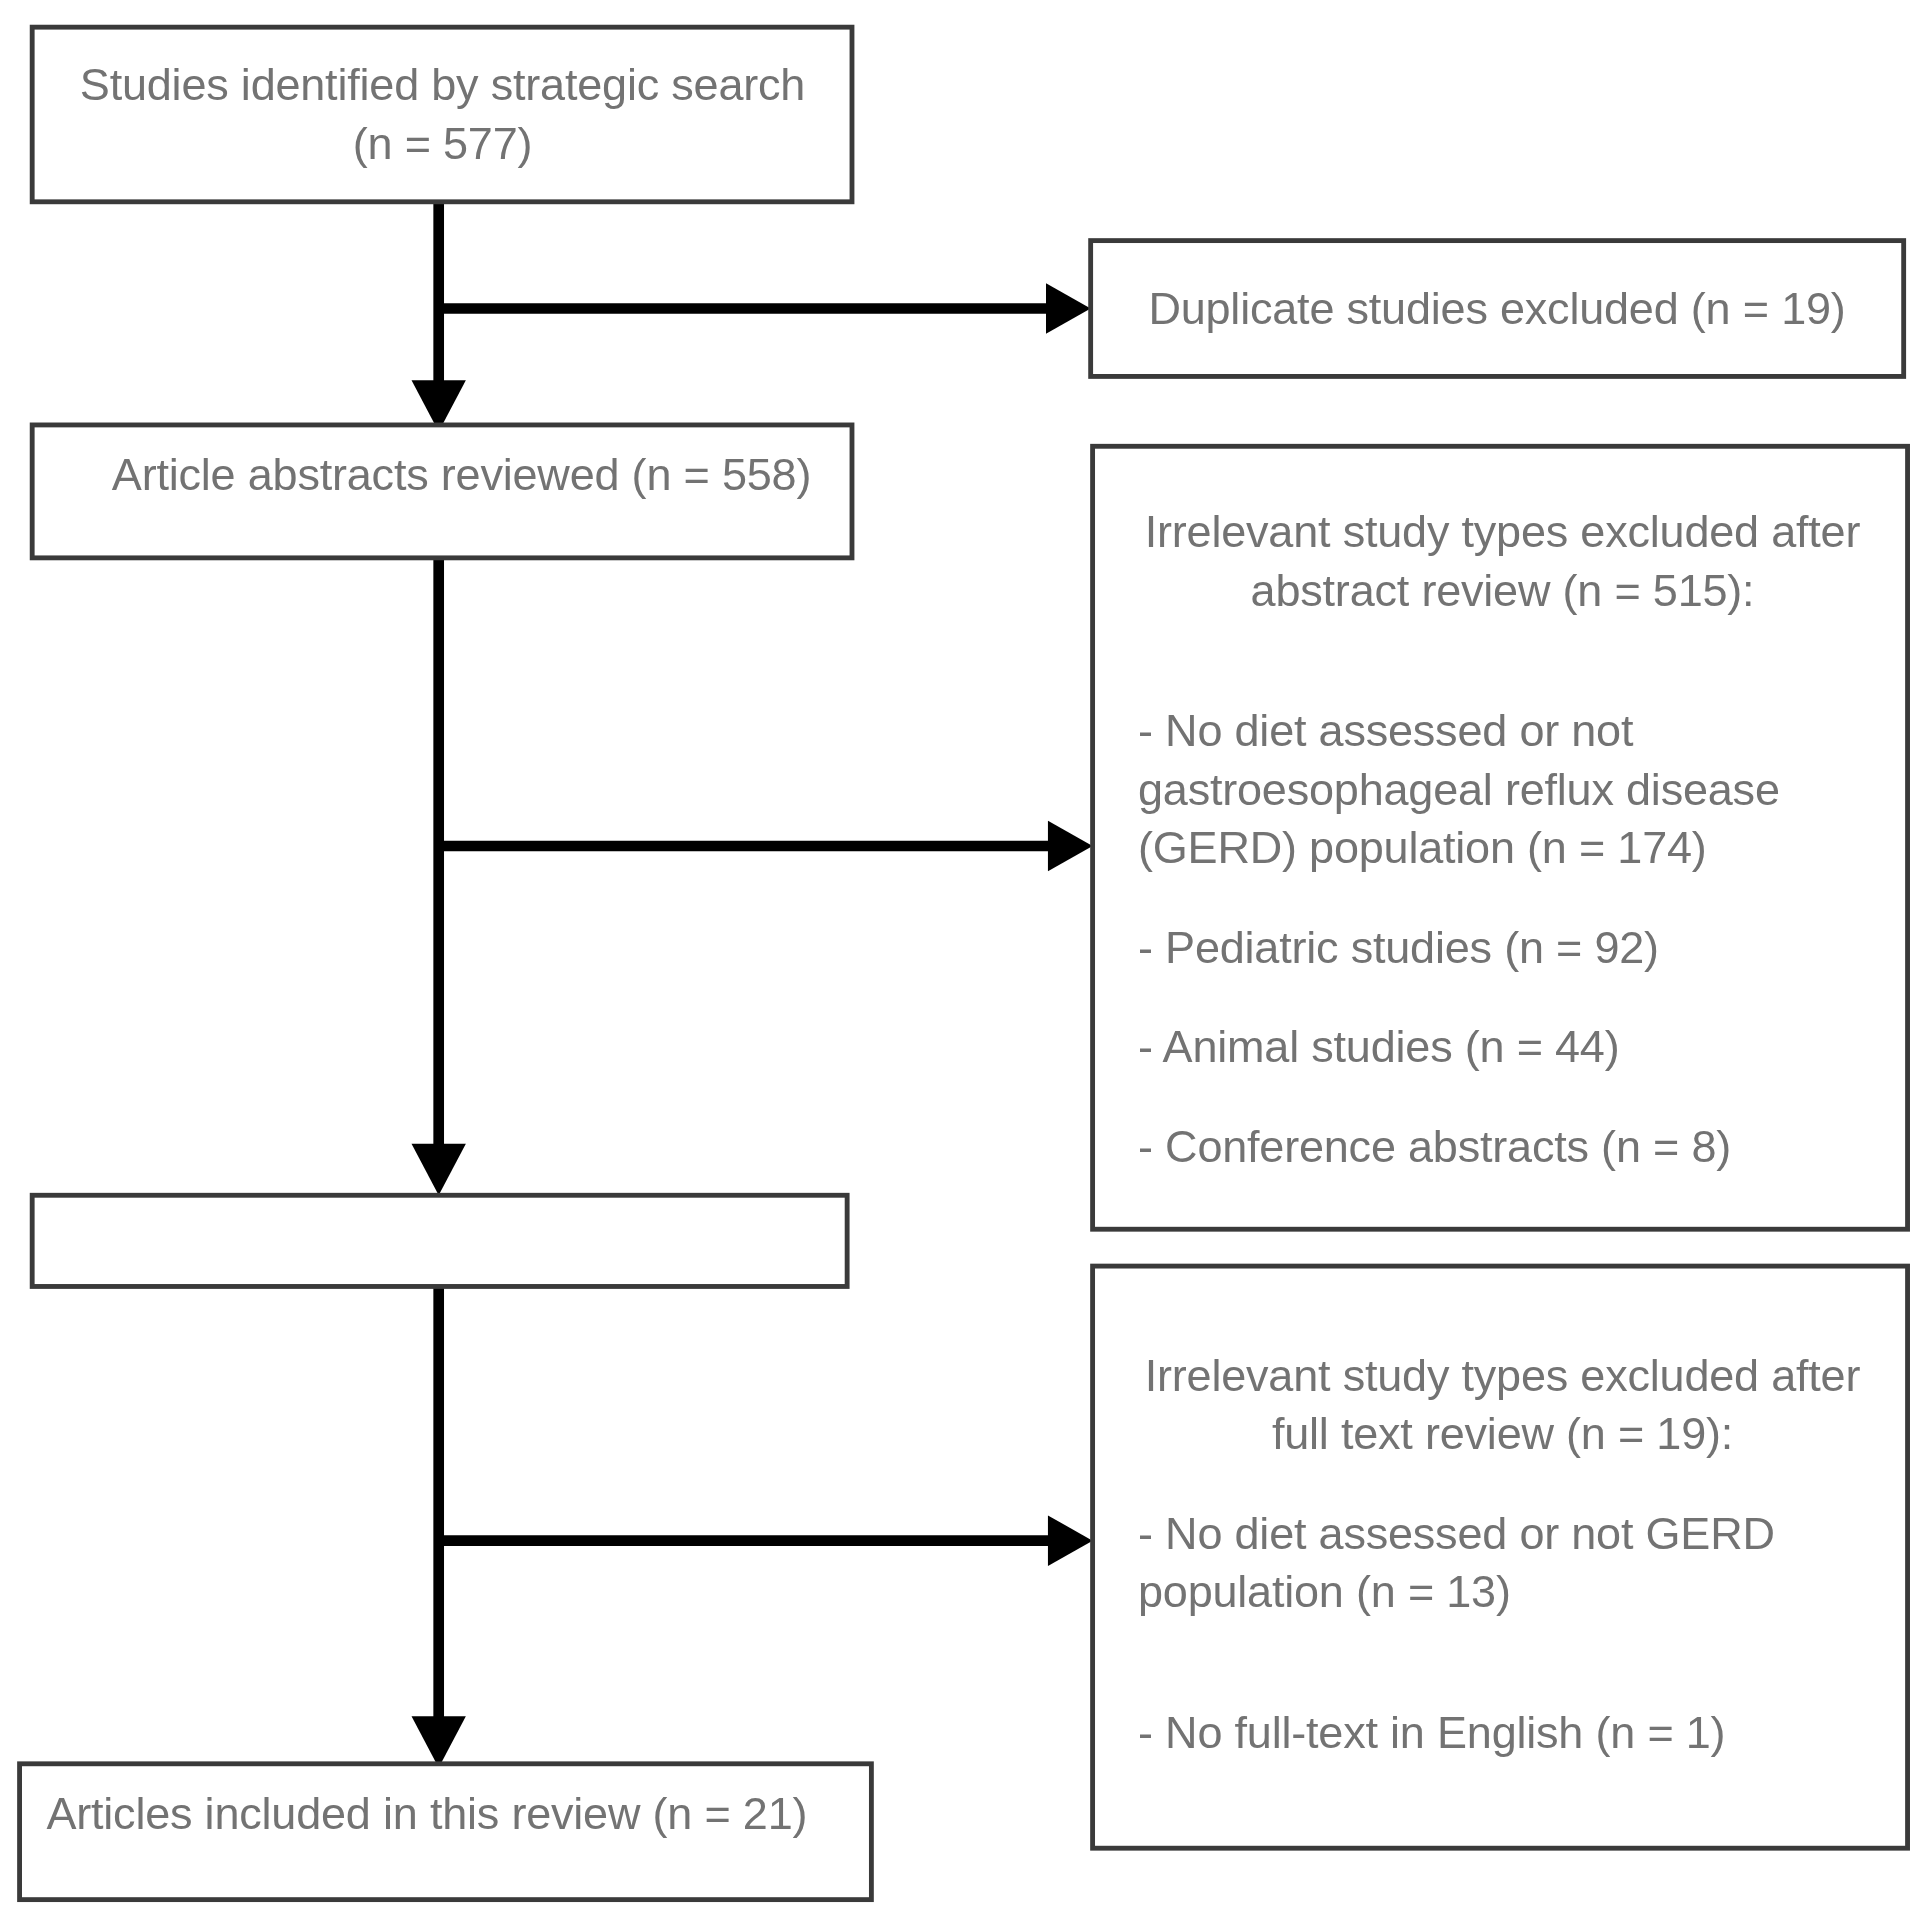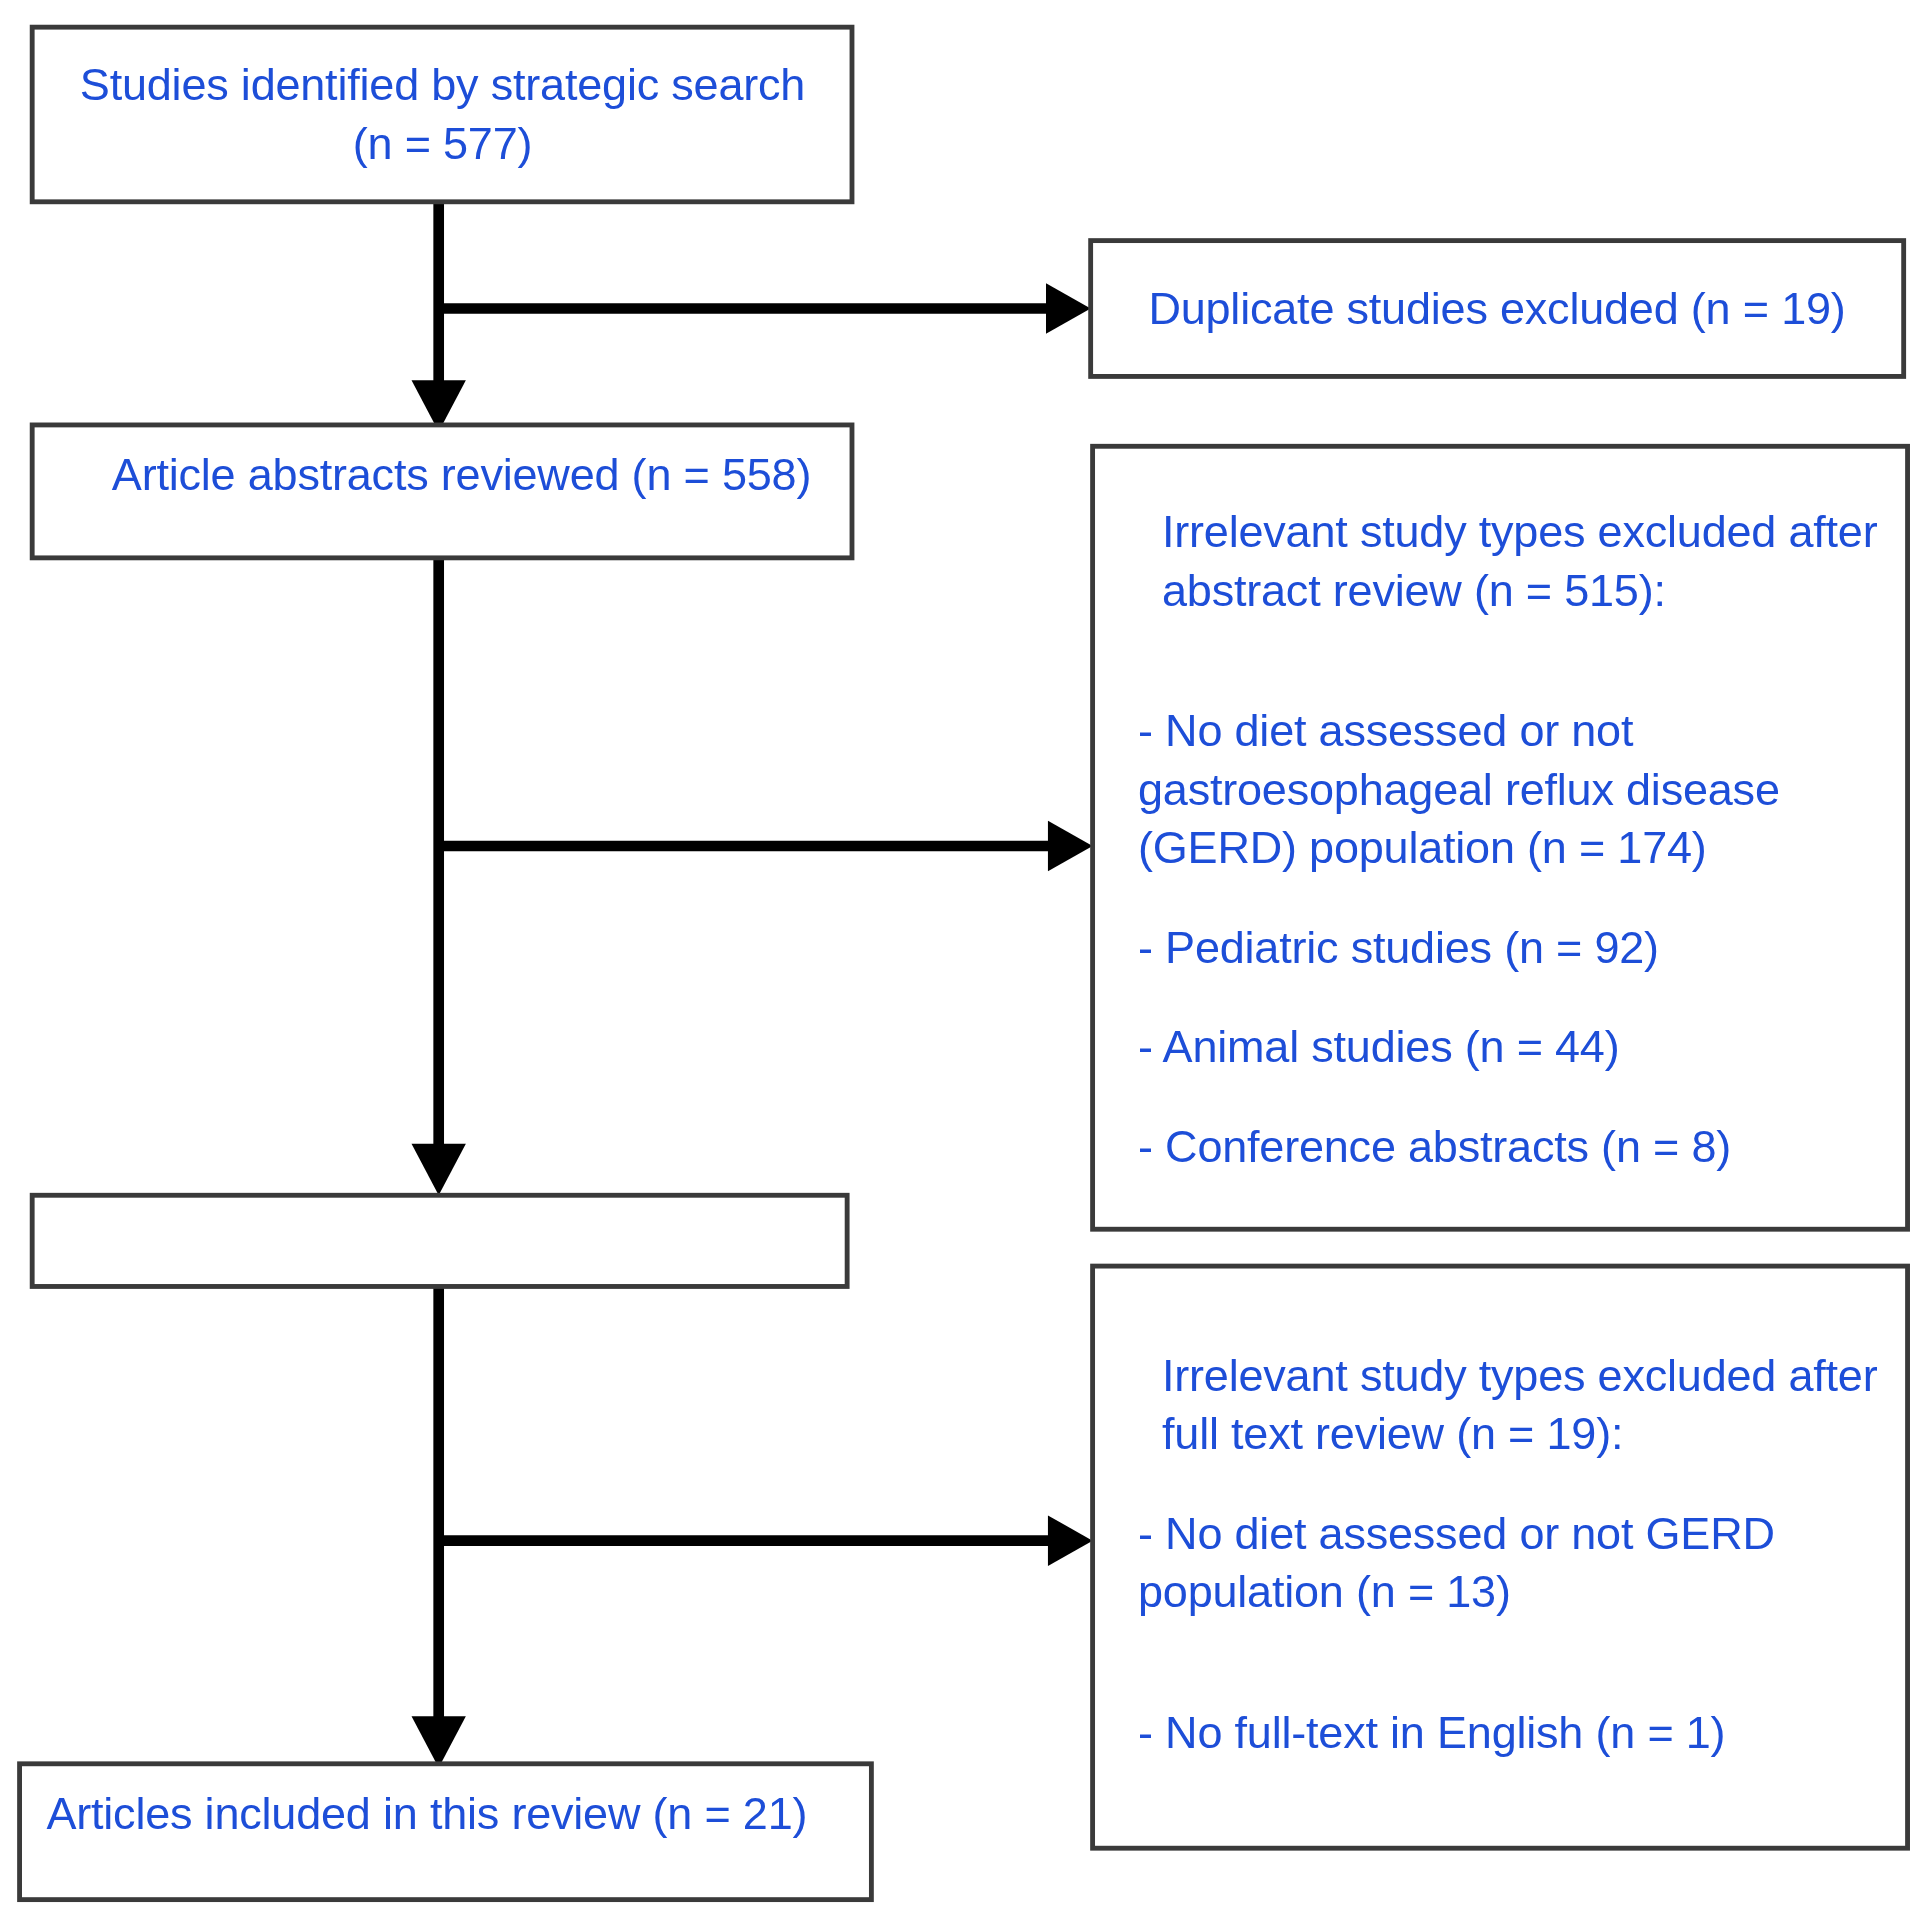--- a/index.html
+++ b/index.html
@@ -40,21 +40,21 @@
   }
   .arrow-head {
     fill: #000000;
   }
   .node-text {
     position: absolute;
     box-sizing: border-box;
     display: flex;
     flex-direction: column;
     justify-content: center;
-    color: #1d4ed8;
+    color: #737373;
     font-family: "Liberation Sans", sans-serif;
     font-size: 45px;
     line-height: 1.30;
     letter-spacing: -0.2px;
     pointer-events: none;
   }
   .centered-text {
     text-align: center;
     align-items: center;
   }
@@ -72,21 +72,21 @@
   .bullet-item {
     display: block;
     margin: 0;
     white-space: normal;
   }
   .bullet-gap {
     height: 41px;
   }
   .heading-block {
     width: 100%;
-    margin-left: 24px;
+    text-align: center;
   }
 </style>
 </head>
 <body>
 
 <div id="flow-root">
 
   <svg id="flow-svg" viewBox="0 0 1990 1979" xmlns="http://www.w3.org/2000/svg">
 
     <line class="connector" x1="452" y1="205" x2="452" y2="424"></line>

